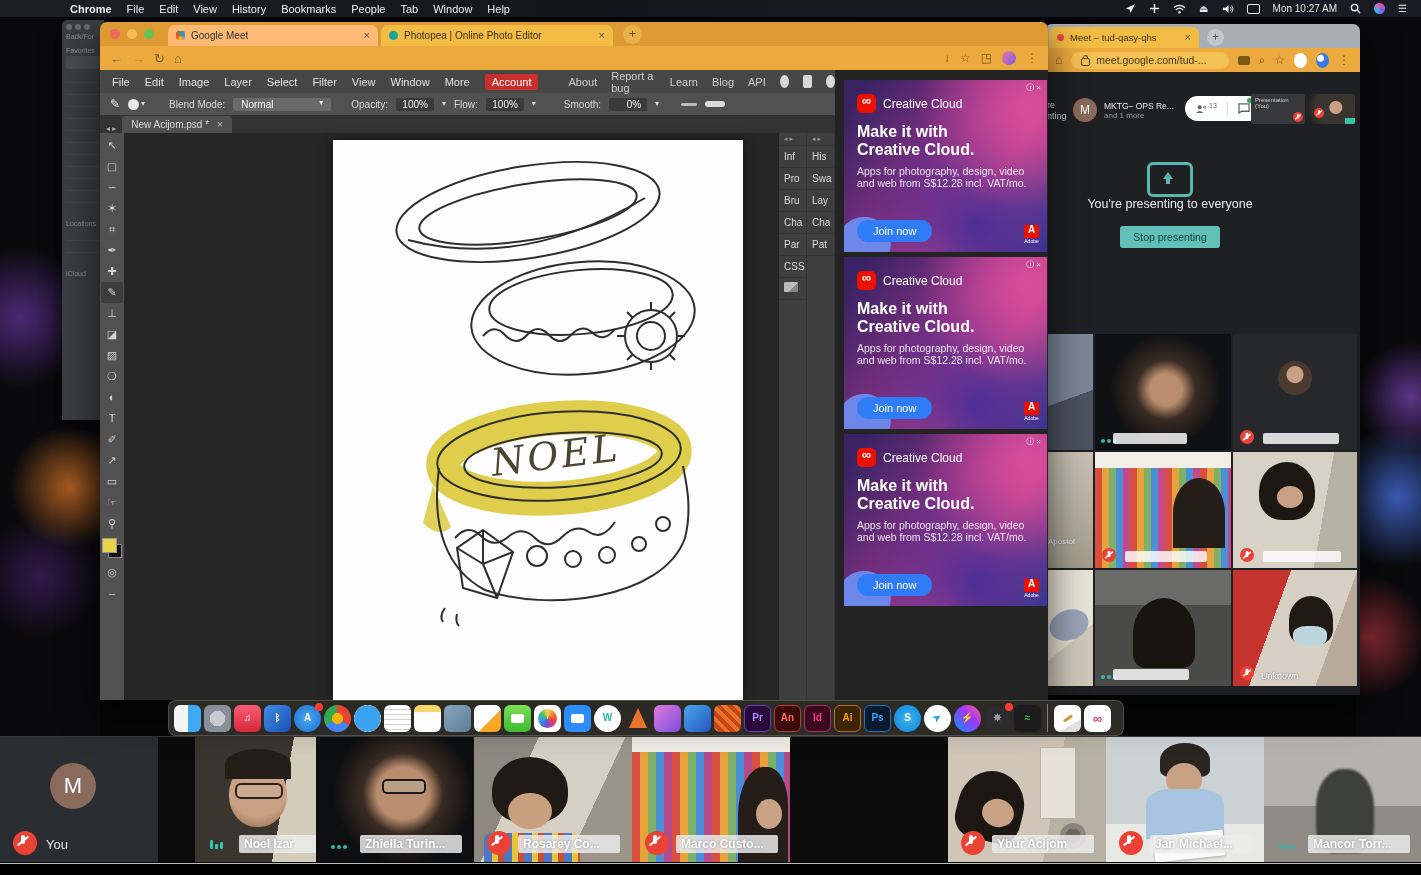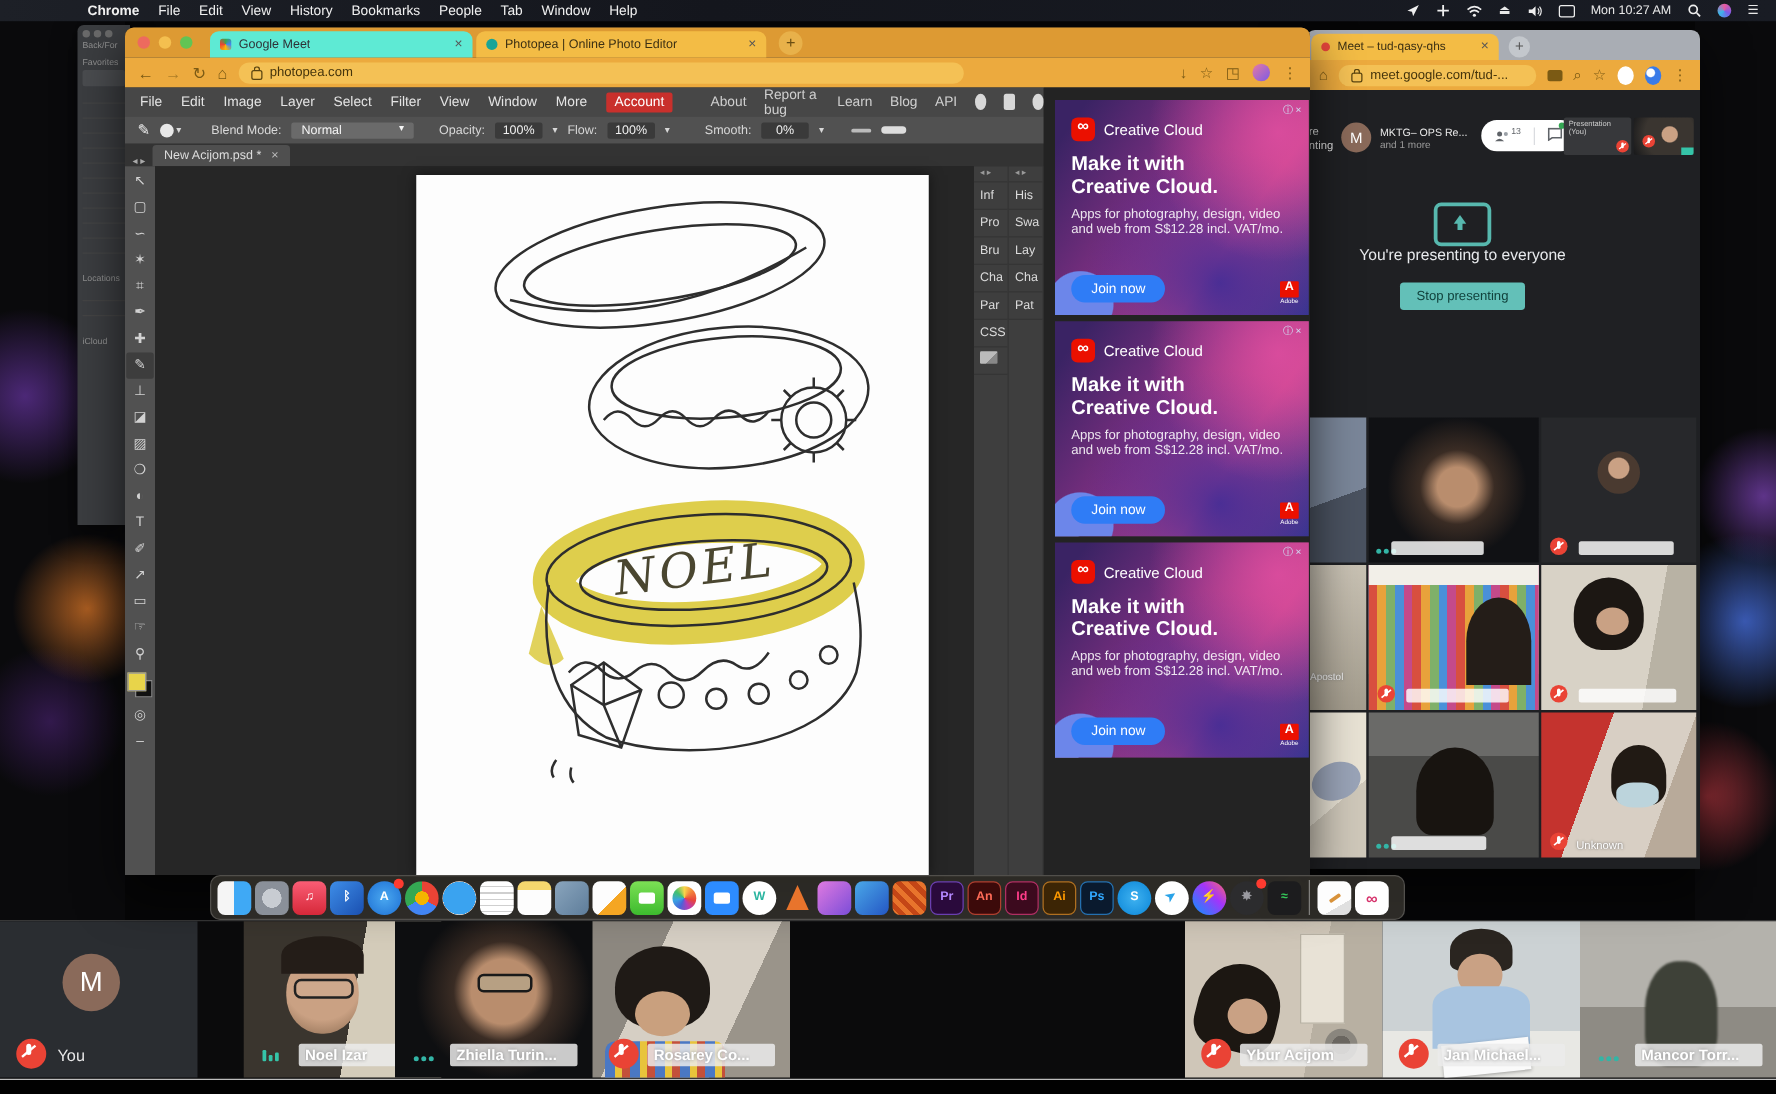--- a/index.html
+++ b/index.html
@@ -21,21 +21,21 @@
   .urlrow{height:24px;background:#ecaa3e;display:flex;align-items:center;gap:9px;padding:0 10px;color:#7b5a14;font-size:12px;}
   .addr{background:#f4c155;border-radius:11px;height:17px;display:flex;align-items:center;gap:6px;padding:0 10px;color:#46350c;font-size:10.5px;flex:none;}
   .lock{width:7px;height:6px;border:1.5px solid #5a4410;border-radius:2px;position:relative;margin-top:3px;}
   .lock::before{content:"";position:absolute;left:1px;top:-4px;width:3px;height:3px;border:1.5px solid #5a4410;border-bottom:none;border-radius:3px 3px 0 0;}
   
   .pp-menu{height:23px;background:#474747;display:flex;align-items:center;gap:15px;padding:0 12px;color:#e4e4e4;font-size:11px;}
   .pp-acct{background:#c9302c;color:#fff;padding:2px 7px;border-radius:2px;}
   .pp-links{margin-left:auto;display:flex;gap:14px;align-items:center;color:#cfcfcf;}
   .soc{width:13px;height:13px;border-radius:50%;background:#d8d8d8;}
   .pp-opts{height:22px;background:#515151;display:flex;align-items:center;gap:8px;padding:0 10px;color:#d8d8d8;font-size:10px;}
-  .valbox{background:#3a3a3a;color:#f0f0f0;padding:1px 6px;border-radius:2px;min-width:26px;text-align:center;}
+  .valbox{background:#3a3a3a;color:#f0f0f0;padding:1px 6px;border-radius:2px;min-width:26px;text-align:right;}
   .selbox{background:#6a6a6a;color:#f5f5f5;padding:1px 8px;border-radius:2px;width:82px;display:flex;justify-content:space-between;}
   .doctabs{height:18px;background:#333;display:flex;align-items:flex-end;color:#ddd;font-size:10px;}
   .doctab{background:#4f4f4f;height:17px;display:flex;align-items:center;gap:8px;padding:0 9px;border-radius:3px 3px 0 0;}
   .tools{width:24px;background:#515151;display:flex;flex-direction:column;align-items:center;padding-top:2px;}
   .tool{width:22px;height:21px;line-height:21px;text-align:center;color:#d2d2d2;font-size:11px;}
   .tool.sel{background:#3d3d3d;border-radius:2px;}
   .ptabcol{width:27px;background:#3e3e3e;border-right:1px solid #343434;color:#dcdcdc;font-size:10px;}
   .ptab{height:21px;line-height:21px;padding-left:5px;border-bottom:1px solid #353535;}
   
   .ad{position:absolute;left:9px;width:203px;height:172px;color:#fff;overflow:hidden;
@@ -281,44 +281,40 @@
       </div>
     </div>
   </div>
 
   <div class="win" style="left:100px;top:22px;width:948px;height:678px;z-index:3;background:#262626;">
 
     <div class="tabstrip" style="padding-left:10px;">
       <span class="tl" style="background:#ed6a5e;margin-bottom:7px;"></span>
       <span class="tl" style="background:#f4bf4f;margin-bottom:7px;"></span>
       <span class="tl" style="background:#61c454;margin-bottom:7px;margin-right:14px;"></span>
-      <div class="tab" style="background:#5eead4;width:210px;color:#2e3136;margin-right:3px;">
+      <div class="tab" style="background:#fdba74;width:210px;color:#2e3136;margin-right:3px;">
         <span style="width:9px;height:9px;border-radius:2px;background:conic-gradient(#34a853,#4285f4,#fbbc04,#ea4335,#34a853);flex:none;"></span>
         <span style="white-space:nowrap;overflow:hidden;">Google Meet</span>
         <span class="tab-x glyph">×</span>
       </div>
       <div class="tab" style="background:#f3bc45;width:232px;color:#3c3013;">
         <span style="width:9px;height:9px;border-radius:50%;background:#18a497;flex:none;"></span>
         <span style="white-space:nowrap;overflow:hidden;">Photopea | Online Photo Editor</span>
         <span class="tab-x glyph">×</span>
       </div>
       <div style="width:19px;height:19px;border-radius:50%;background:#e8b14a;color:#6a4e12;text-align:center;line-height:18px;margin:0 0 2px 10px;font-size:13px;">
         <span class="glyph">+</span>
       </div>
     </div>
 
     <div class="urlrow">
       <span class="glyph" style="font-size:13px;">←</span>
       <span class="glyph" style="font-size:13px;opacity:.55;">→</span>
       <span class="glyph" style="font-size:13px;">↻</span>
       <span class="glyph" style="font-size:13px;">⌂</span>
-      <div class="addr" style="width:560px;">
-        <span class="lock"></span>
-        <span>photopea.com</span>
-      </div>
       <span style="margin-left:auto;display:flex;gap:10px;align-items:center;">
         <span class="glyph">↓</span>
         <span class="glyph">☆</span>
         <span class="glyph">◳</span>
         <span style="width:14px;height:14px;border-radius:50%;background:linear-gradient(135deg,#e87aa0,#7a5ae8);"></span>
         <span class="glyph">⋮</span>
       </span>
     </div>
 
     <div class="abs" style="left:0;top:48px;width:735px;height:630px;">
@@ -617,20 +613,28 @@
   <div class="ftile" style="left:474px;background:linear-gradient(115deg,#8d8880 0 30%,#d6cfc4 30% 70%,#9a948a 70%);">
     <span style="position:absolute;left:18px;top:20px;width:76px;height:66px;border-radius:50% 50% 42% 42%;background:#1f1a16;"></span>
     <span style="position:absolute;left:34px;top:56px;width:44px;height:36px;border-radius:50%;background:#c9a07e;"></span>
     <span style="position:absolute;left:10px;top:96px;width:96px;height:30px;background:repeating-linear-gradient(90deg,#4a78c4 0 8px,#e8c43b 8px 14px,#c4503a 14px 20px);border-radius:8px 8px 0 0;"></span>
     <span class="mute fmute" style="width:24px;height:24px;"></span>
     <span class="nbar">
         <span>Rosarey Co...</span>
       </span>
   </div>
 
+  <div class="ftile" style="left:632px;background:linear-gradient(#f0ede6 0 12%,rgba(0,0,0,0) 12% 16%,rgba(0,0,0,0) 16%),repeating-linear-gradient(90deg,#d84f3f 0 8px,#e8a23b 8px 16px,#7fb069 16px 24px,#4a90d9 24px 32px,#b44a8a 32px 40px),linear-gradient(#e8e4da 0 52%,#9acd4f 52% 82%,#37456a 82%);">
+    <span style="position:absolute;right:2px;top:30px;width:50px;height:96px;border-radius:50% 40% 0 0;background:#241d18;"></span>
+    <span style="position:absolute;right:8px;top:62px;width:26px;height:30px;border-radius:50%;background:#c9a184;"></span>
+    <span class="mute fmute" style="width:24px;height:24px;"></span>
+    <span class="nbar">
+        <span>Marco Custo...</span>
+      </span>
+  </div>
 
 
   <div class="ftile" style="left:948px;background:linear-gradient(100deg,#cfc6b8 0 65%,#b8b0a2 65%);">
     <span style="position:absolute;left:92px;top:10px;width:34px;height:70px;background:#e8e2d6;border:1px solid #b8b2a4;"></span>
     <span style="position:absolute;left:10px;top:34px;width:66px;height:70px;border-radius:50% 50% 30% 30%;background:#1c1712;transform:rotate(14deg);"></span>
     <span style="position:absolute;left:34px;top:62px;width:32px;height:28px;border-radius:50%;background:#c9a184;transform:rotate(14deg);"></span>
     <span style="position:absolute;left:112px;top:86px;width:26px;height:26px;border-radius:50%;background:radial-gradient(circle,#6a6660 0 40%,#8a867e 41%);"></span>
     <span class="mute fmute" style="width:24px;height:24px;"></span>
     <span class="nbar">
         <span>Ybur Acijom</span>

